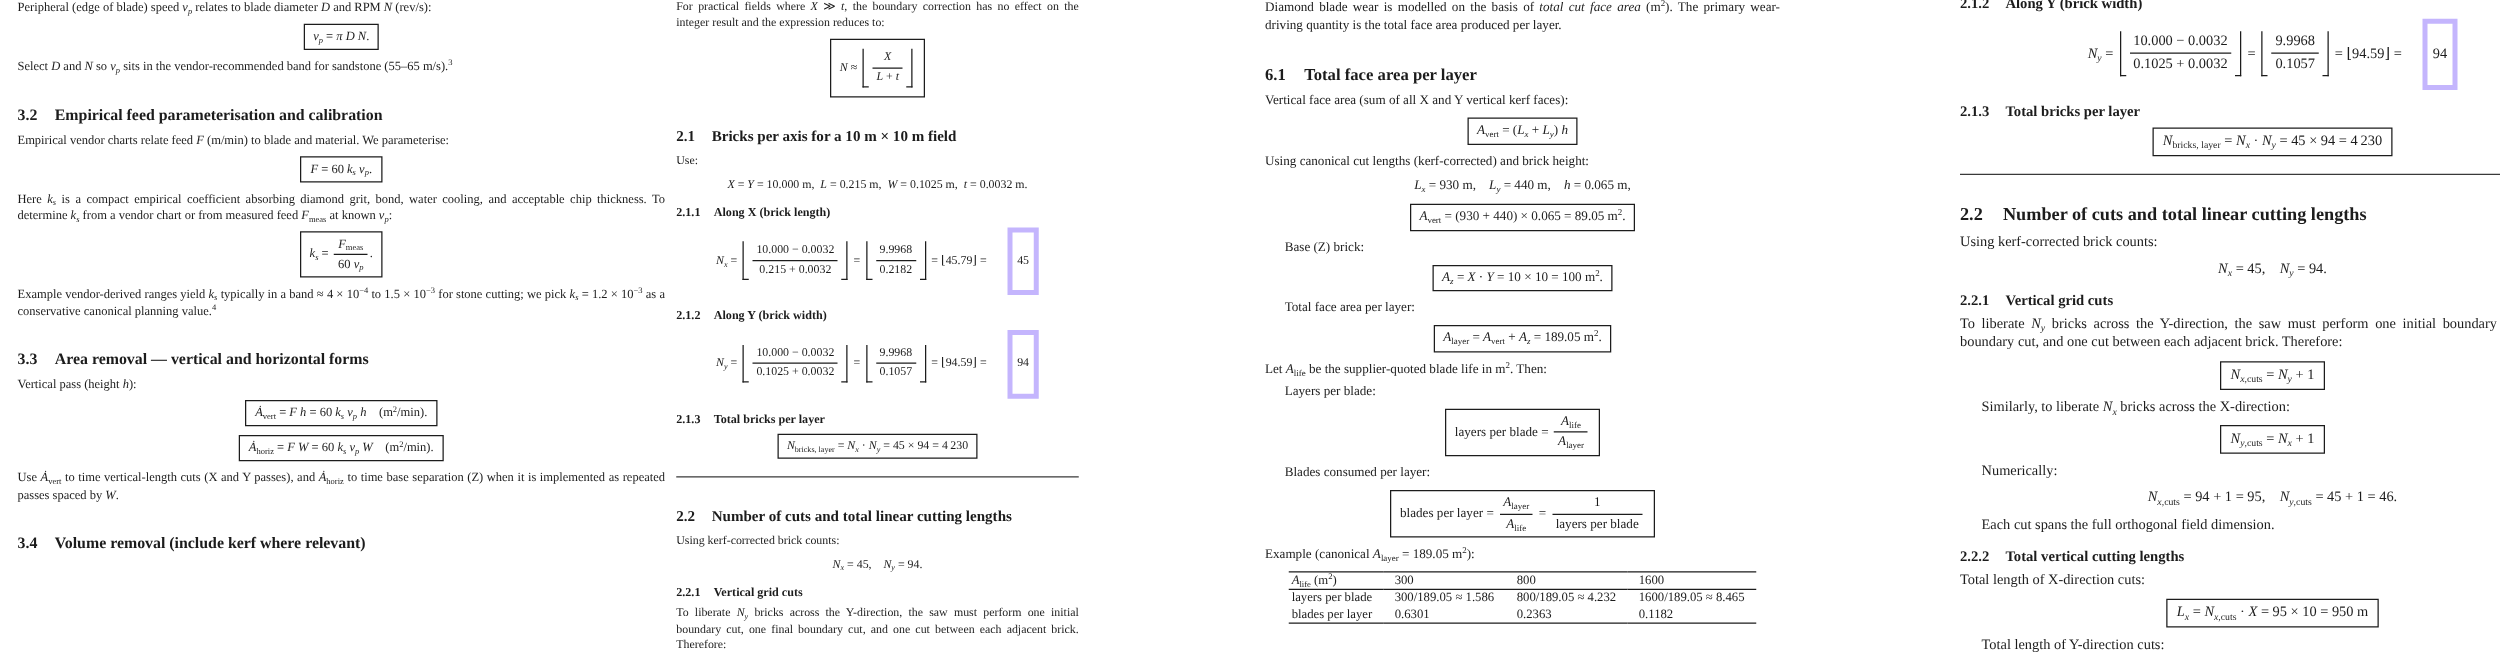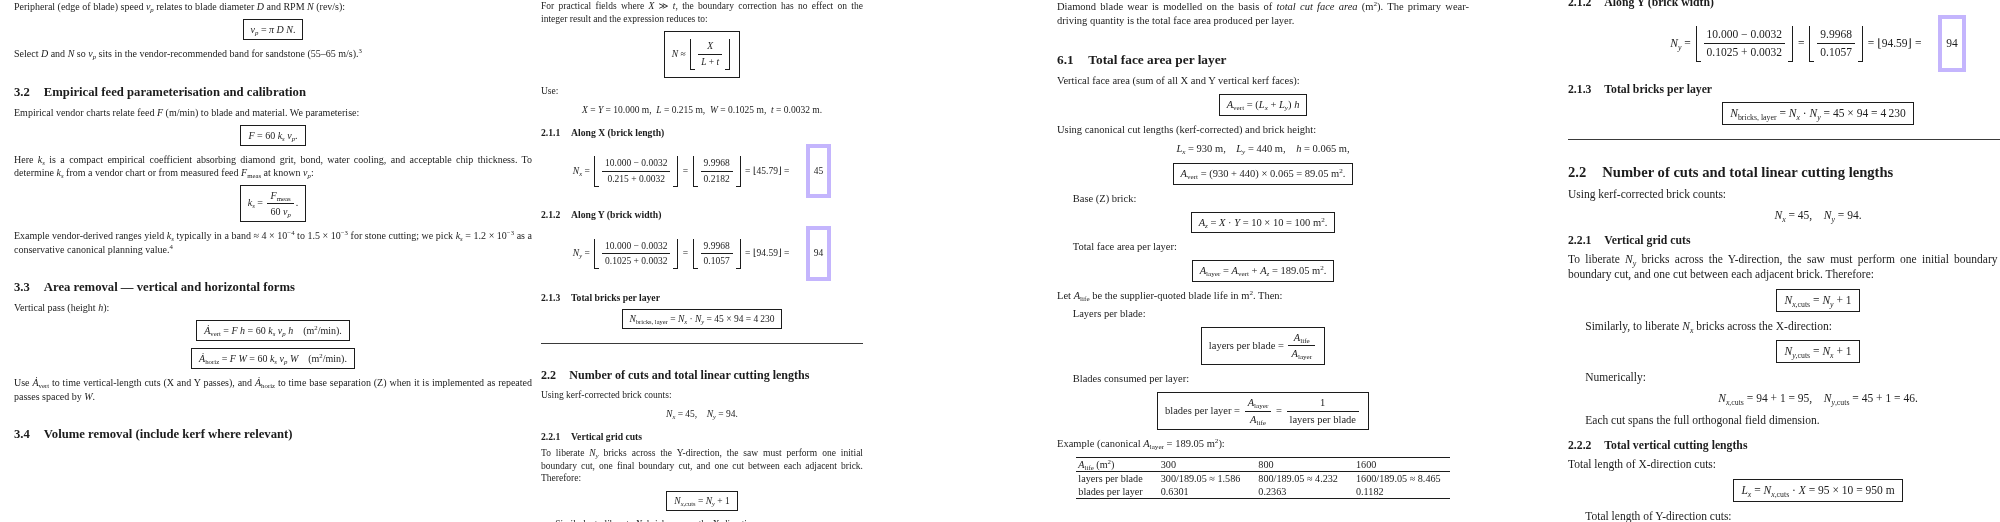--- a/index.html
+++ b/index.html
@@ -1,21 +1,21 @@
 <!DOCTYPE html>
 <html><head>
 <meta charset="utf-8">
 <style>
   html,body{margin:0;padding:0;background:#ffffff;}
   body{width:2000px;height:522px;overflow:hidden;position:relative;
        font-family:"Liberation Serif","DejaVu Serif",serif;color:#1c1c1c;}
   .col{position:absolute;top:0;}
   .col-1{left:14px;width:518px;font-size:10px;}
   .col-2{left:541px;width:322px;font-size:9.5px;}
-  .col-3{left:1057px;width:412px;font-size:10.5px;}
+  .col-3{left:1012px;width:412px;font-size:10.5px;}
   .col-4{left:1568px;width:500px;font-size:11.5px;}
   .col-4 > :first-child{margin-top:-4px;}
   .para{margin:0 0 4px;text-align:justify;line-height:1.33;}
   .para.indent{text-indent:1.5em;}
   .h2{font-weight:bold;font-size:1.27em;margin:24px 0 6px;}
   .h3{font-weight:bold;font-size:1.02em;margin:11px 0 5px;}
   .hnum{margin-right:1.1em;}
   .eq{text-align:center;margin:6px 0 7px;line-height:1.3;}
   .eqbox{display:inline-block;border:1px solid #1c1c1c;padding:3px 7px;}
   .eqplain{display:inline-block;}
@@ -65,20 +65,21 @@
     <div class="eq"><span class="eqbox"><i>N</i> ≈ <span class="floor">
           <span class="lf"></span>
           <span class="flin">
             <span class="frac">
               <span class="num"><i>X</i></span>
               <span class="den"><i>L</i> + <i>t</i></span>
             </span>
           </span>
           <span class="rf"></span>
         </span></span></div>
+    <div class="h2"><span class="hnum">2.1</span><span class="htitle">Bricks per axis for a 10 m × 10 m field</span></div>
     <div class="para">Use:</div>
     <div class="eq"><span class="eqplain"><i>X</i> = <i>Y</i> = 10.000 m, <i>L</i> = 0.215 m, <i>W</i> = 0.1025 m, <i>t</i> = 0.0032 m.</span></div>
     <div class="h3"><span class="hnum">2.1.1</span><span class="htitle">Along X (brick length)</span></div>
     <div class="eq"><span class="eqplain"><i>N</i><sub><i>x</i></sub> = <span class="floor">
           <span class="lf"></span>
           <span class="flin">
             <span class="frac">
               <span class="num">10.000 − 0.0032</span>
               <span class="den">0.215 + 0.0032</span>
             </span>

